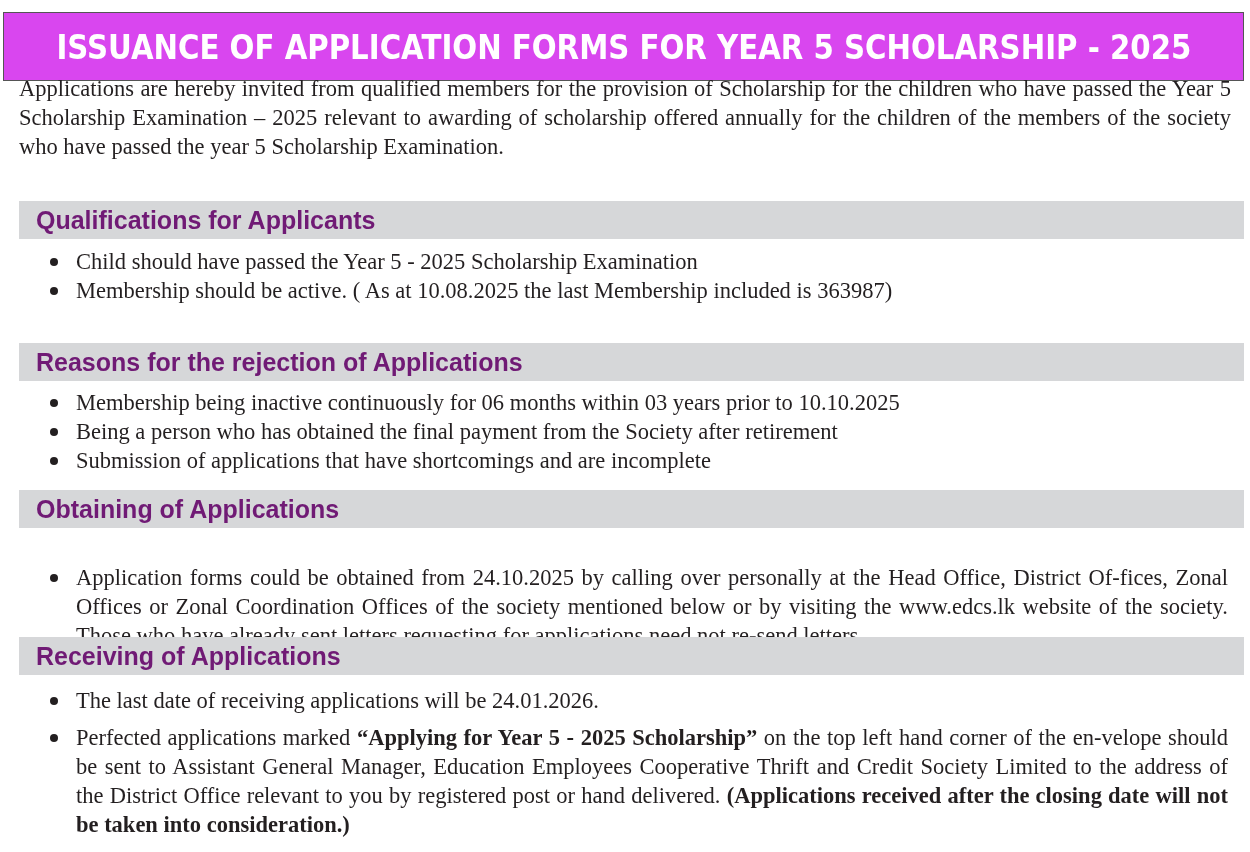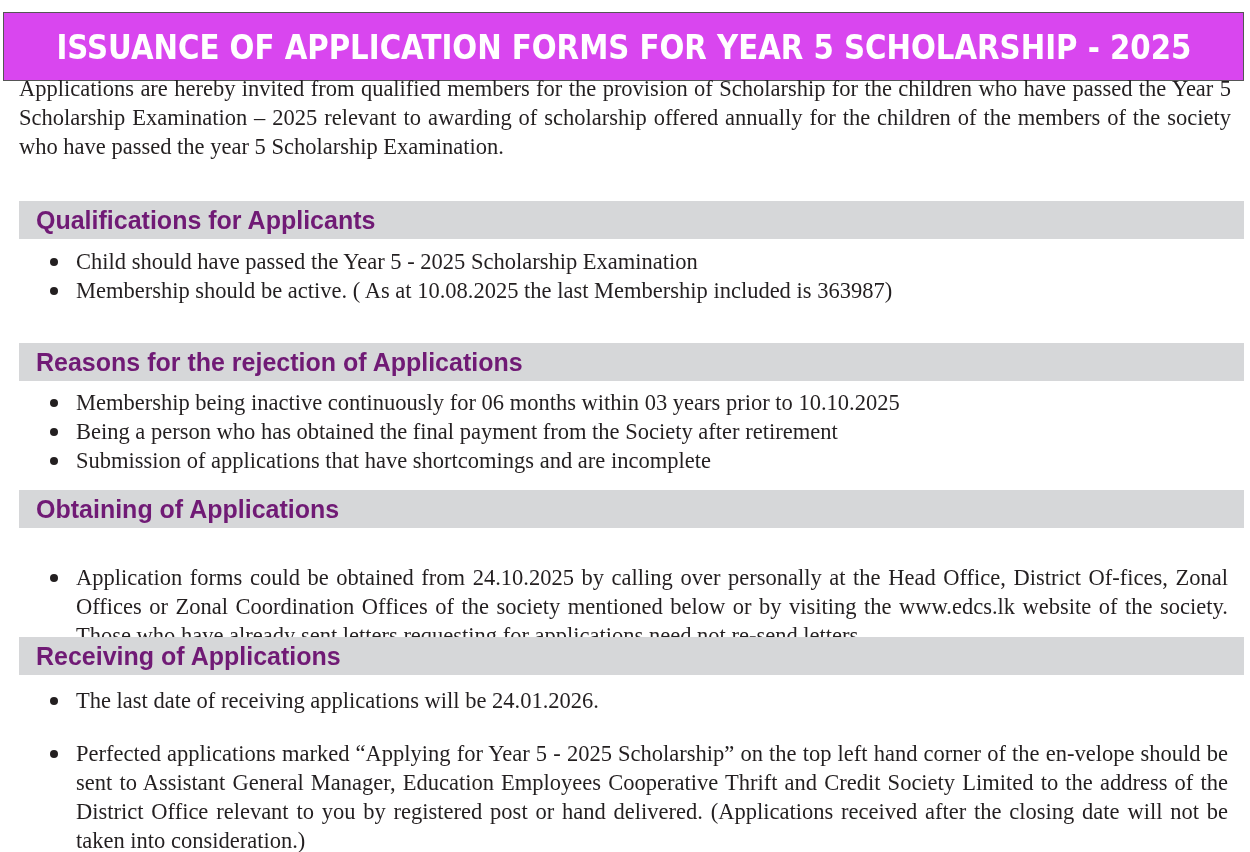--- a/index.html
+++ b/index.html
@@ -33,21 +33,21 @@
   }
   ul.bullets {
     position: absolute; left: 48px; width: 1180px; margin: 0; padding: 0; list-style: none;
     font-size: 22.5px; line-height: 29px;
   }
   ul.bullets li { position: relative; padding-left: 28px; text-align: justify; text-align-last: left; }
   ul.bullets li .dot {
     position: absolute; left: 2px; top: 11px; width: 8px; height: 8px; border-radius: 50%;
     background: #231f20;
   }
-  .bold { font-weight: normal; }
+  .bold { font-weight: bold; }
 </style>
 </head>
 <body>
 
 <div class="title-bar">
   <h1>ISSUANCE OF APPLICATION FORMS FOR YEAR 5 SCHOLARSHIP - 2025</h1>
 </div>
 
 <p class="intro serif" style="margin:0">Applications are hereby invited from qualified members for the provision of Scholarship for the children who have passed the Year 5 Scholarship Examination – 2025 relevant to awarding of scholarship offered annually for the children of the members of the society who have passed the year 5 Scholarship Examination.</p>
 
@@ -72,15 +72,15 @@
   <span>Obtaining of Applications</span>
 </div>
 <ul class="bullets serif" style="top:563px">
   <li><span class="dot"></span><span>Application forms could be obtained from 24.10.2025 by calling over personally at the Head Office, District Of-fices, Zonal Offices or Zonal Coordination Offices of the society mentioned below or by visiting the www.edcs.lk website of the society. Those who have already sent letters requesting for applications need not re-send letters.</span></li>
 </ul>
 
 <div class="section-head" style="top:637px">
   <span>Receiving of Applications</span>
 </div>
 <ul class="bullets serif" style="top:686px">
-  <li style="margin-bottom:24px"><span class="dot"></span><span>The last date of receiving applications will be 24.01.2026.</span></li>
+  <li style="margin-bottom:8px"><span class="dot"></span><span>The last date of receiving applications will be 24.01.2026.</span></li>
   <li><span class="dot"></span><span>Perfected applications marked </span><span class="bold">“Applying for Year 5 - 2025 Scholarship”</span><span> on the top left hand corner of the en-velope should be sent to Assistant General Manager, Education Employees Cooperative Thrift and Credit Society Limited to the address of the District Office relevant to you by registered post or hand delivered. </span><span class="bold">(Applications received after the closing date will not be taken into consideration.)</span></li>
 </ul>
 
 </body></html>

